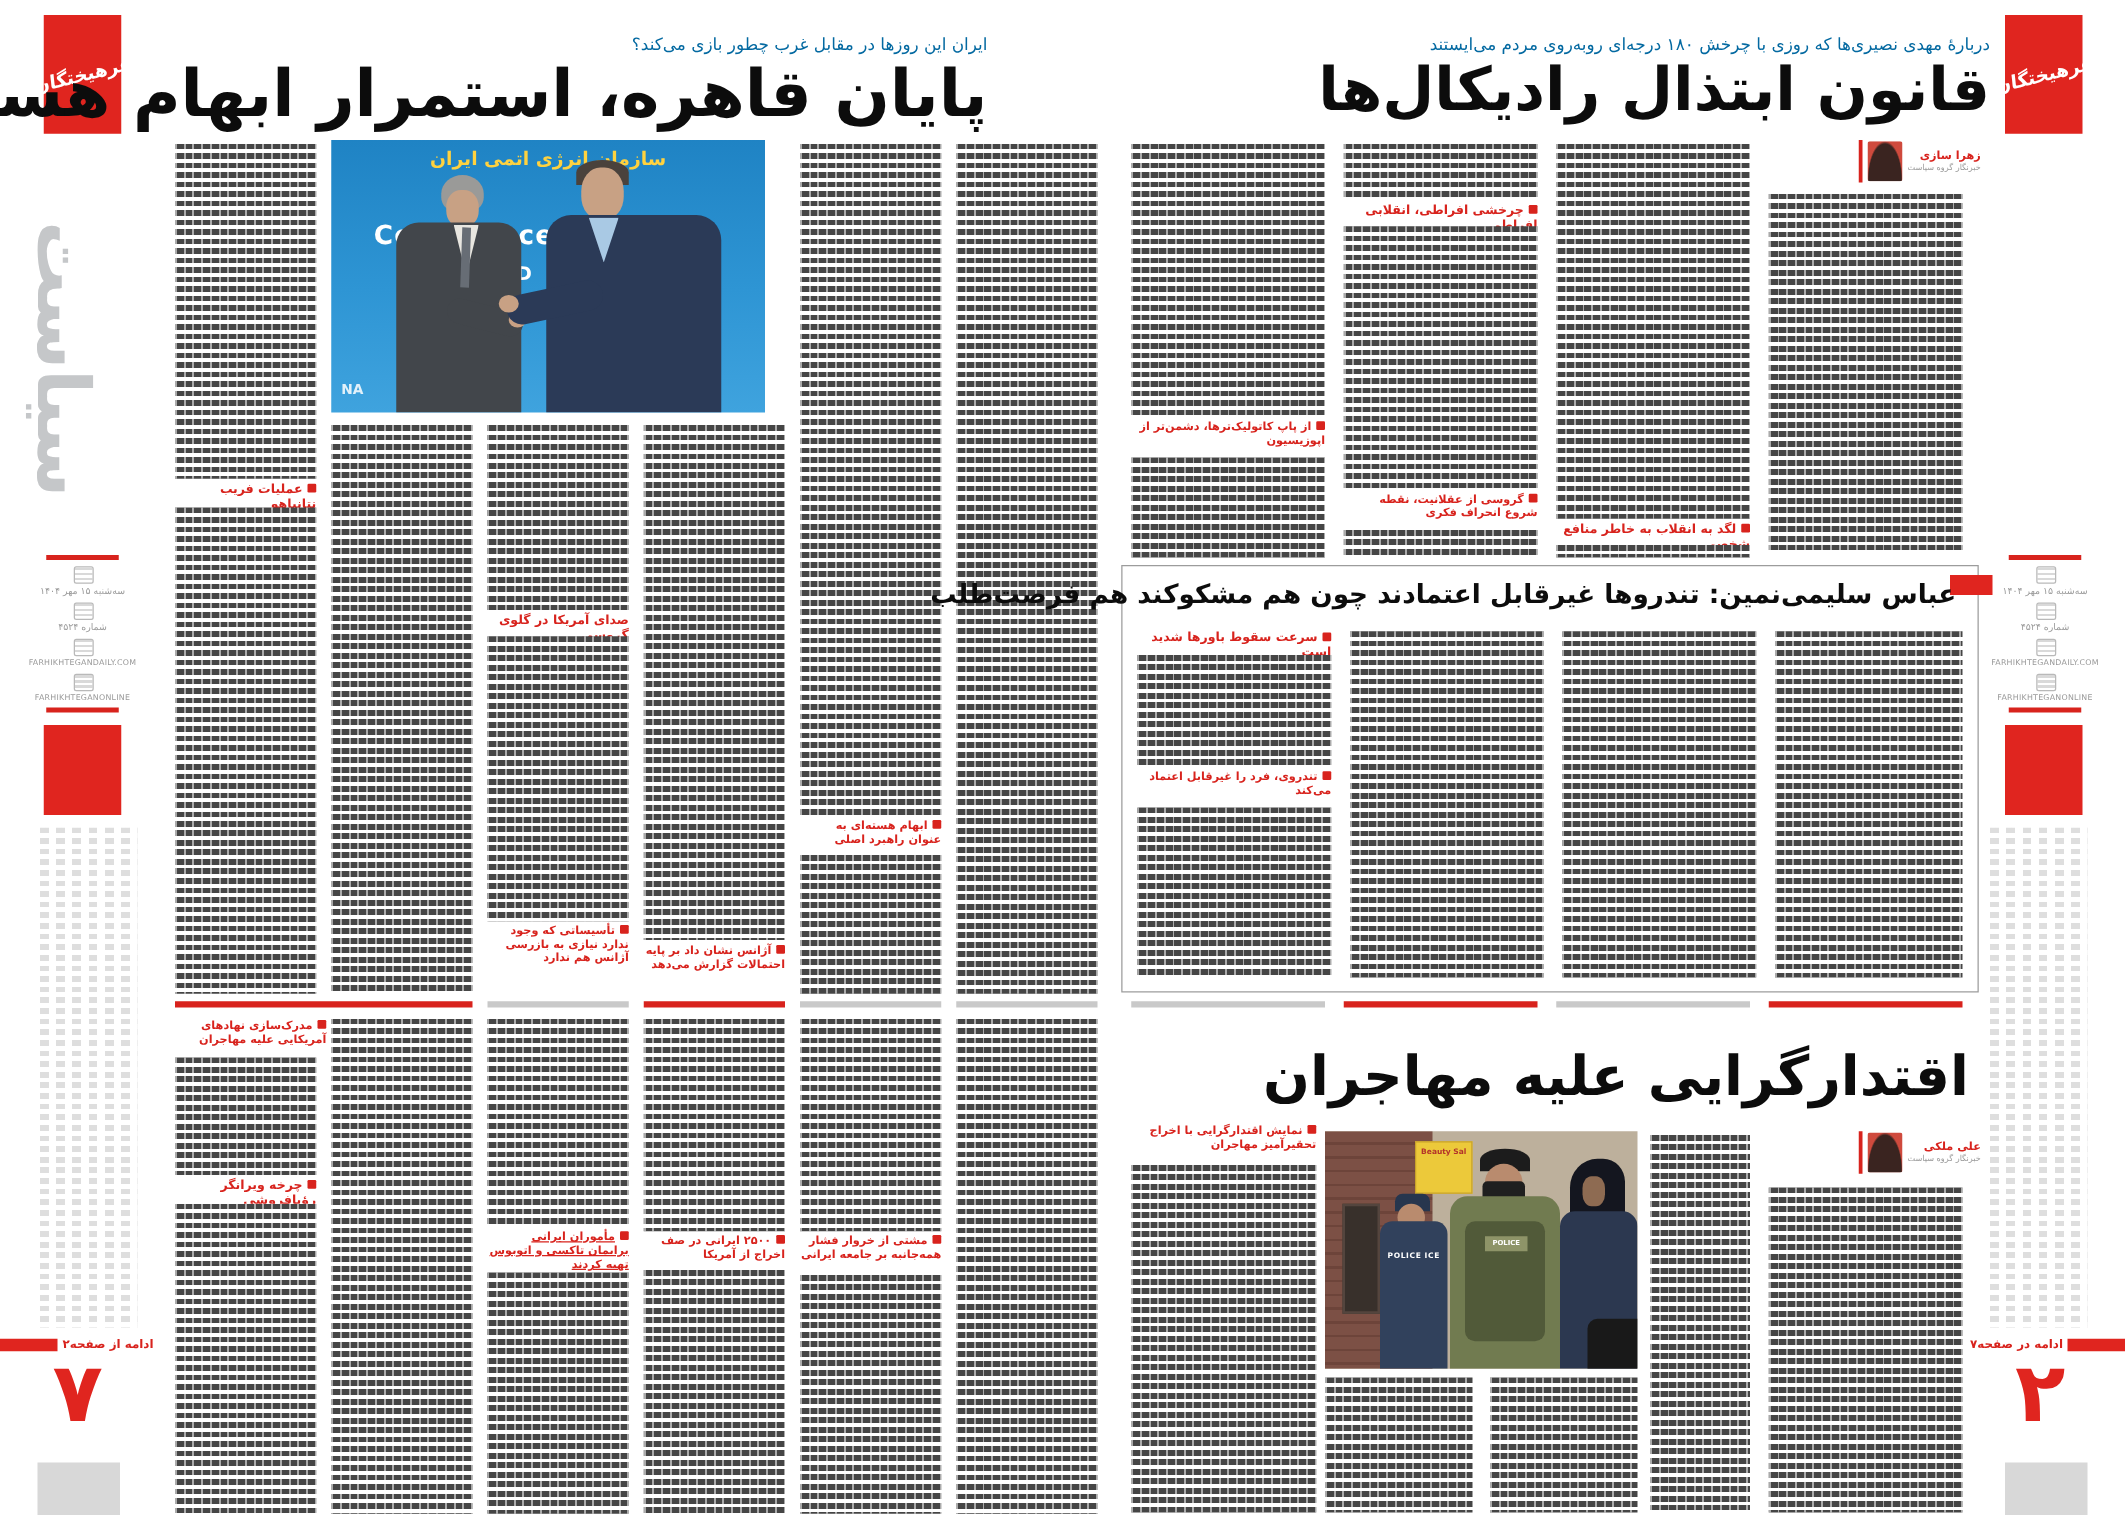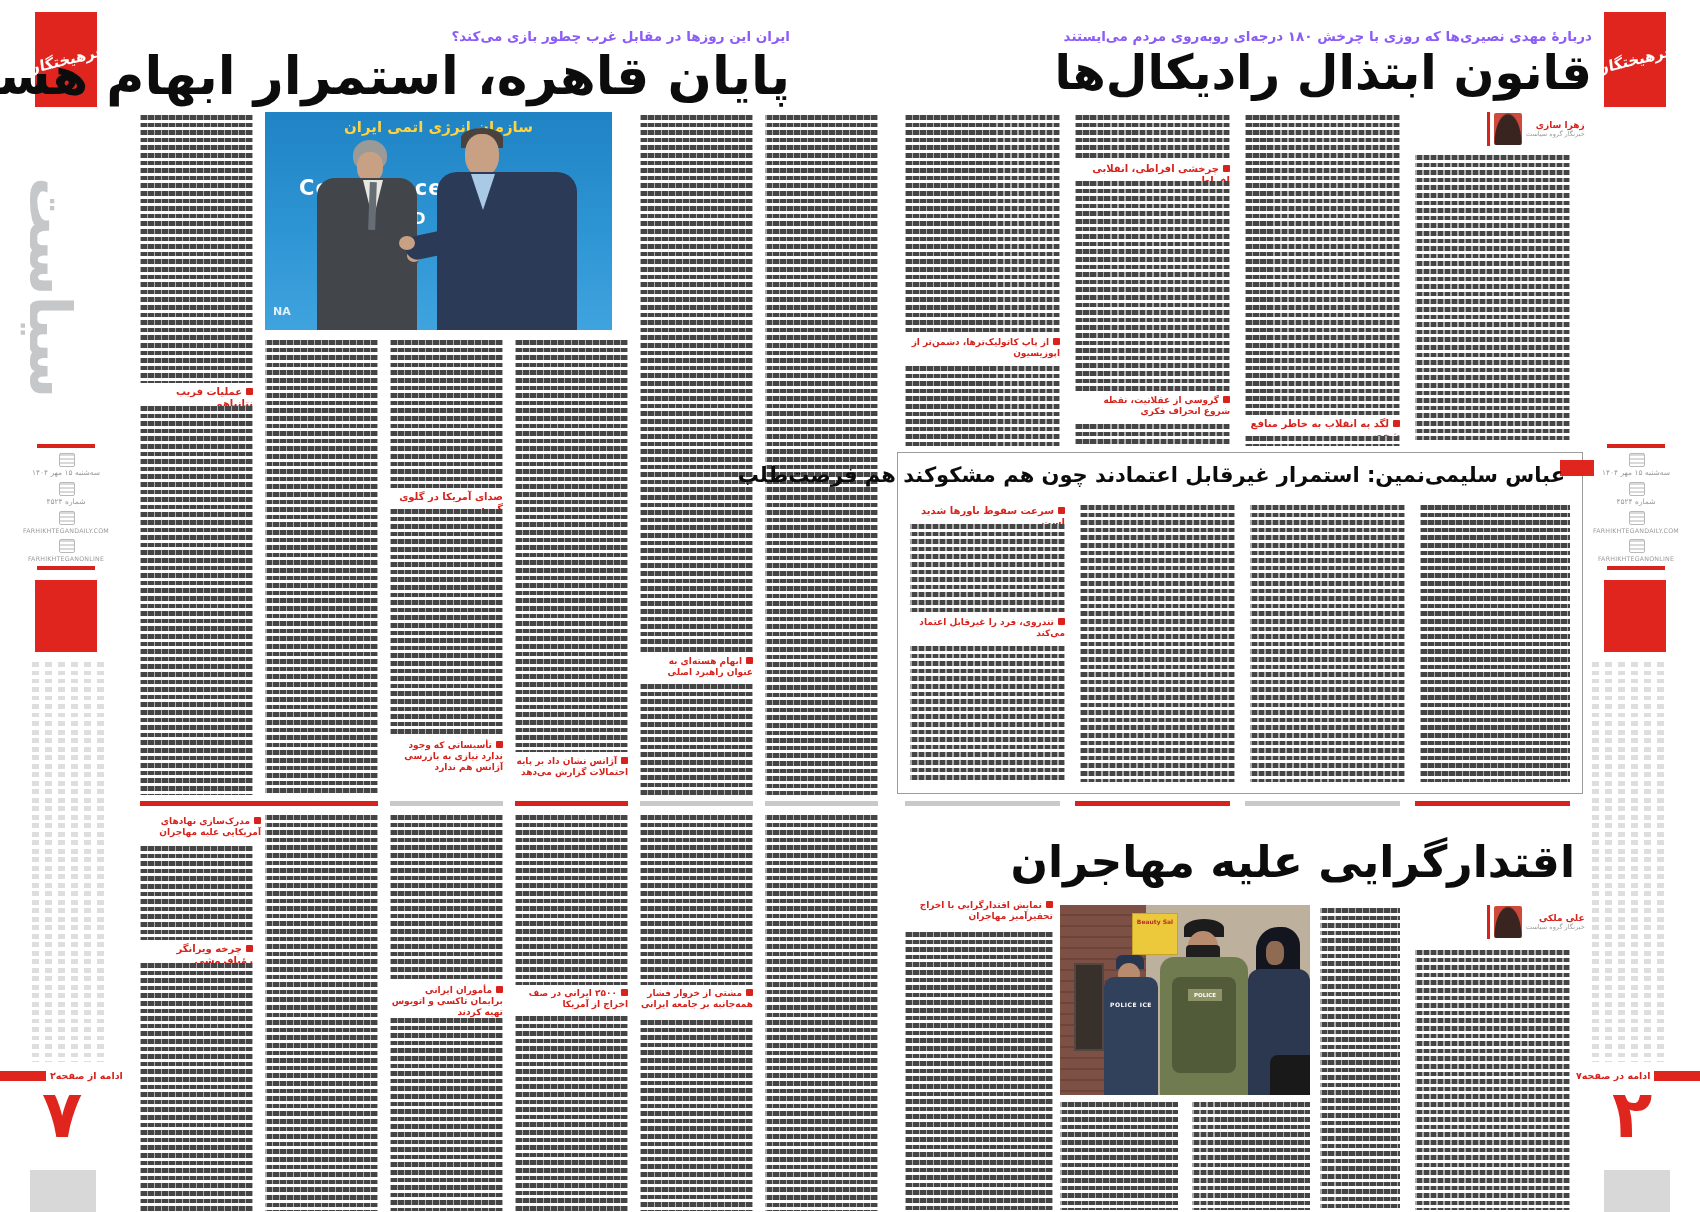--- a/index.html
+++ b/index.html
@@ -6,21 +6,21 @@
   #canvas{position:relative;width:1700px;height:1212px;background:#fff;overflow:hidden;}
   
   .tx{position:absolute;
       background-image:
         repeating-linear-gradient(to right, rgba(255,255,255,.55) 0 1.5px, transparent 1.5px 7px),
         repeating-linear-gradient(to bottom, #454545 0 4.6px, #ffffff 4.6px 7.6px);}
   .sub{position:absolute;color:#d8231d;font-weight:700;font-size:10px;line-height:12px;
        direction:rtl;text-align:right;}
   .sub.small{font-size:9px;line-height:11px;}
   .sub .bl{display:inline-block;width:7px;height:7px;background:#d8231d;margin-left:4px;border-radius:1px;}
-  .kicker{position:absolute;direction:rtl;text-align:right;font-weight:700;font-size:13.5px;color:#8b5cf6;white-space:nowrap;}
+  .kicker{position:absolute;direction:rtl;text-align:right;font-weight:400;font-size:13.5px;color:#0369a1;white-space:nowrap;}
   .hl{position:absolute;direction:rtl;text-align:right;font-weight:900;color:#0c0c0c;white-space:nowrap;letter-spacing:-0.5px;}
   .bar{position:absolute;height:5px;}
   .bar-red{background:#d8231d;}
   .bar-gray{background:#c9c9c9;}
   
   .logo-box{position:absolute;width:62px;height:95px;background:#e0251f;display:flex;align-items:center;justify-content:center;}
   .logo-text{color:#fff;font-size:15px;font-weight:700;transform:rotate(-14deg) skewX(-8deg);direction:rtl;}
   .section-word{position:absolute;writing-mode:vertical-rl;direction:rtl;color:#c5c7c9;font-size:58px;font-weight:700;letter-spacing:4px;}
   .mrule{position:absolute;width:58px;height:4px;background:#d8231d;}
   .micon{position:absolute;width:14px;height:12px;border:1px solid #b9b9b9;border-radius:2px;
@@ -172,21 +172,21 @@
   <div class="bar bar-gray" style="left:765px;top:801px;width:113px;"></div>
 
   <div class="sub small" style="left:148px;top:816px;width:113px;"><span class="bl"></span><span>مدرک‌سازی نهادهای آمریکایی علیه مهاجران</span></div>
   <div class="tx" style="left:140px;top:846px;width:113px;height:94px;"></div>
   <div class="sub" style="left:140px;top:943px;width:113px;"><span class="bl"></span><span>چرخه ویرانگر رؤیافروشی</span></div>
   <div class="tx" style="left:140px;top:963px;width:113px;height:248px;"></div>
 
   <div class="tx" style="left:265px;top:815px;width:113px;height:396px;"></div>
 
   <div class="tx" style="left:390px;top:815px;width:113px;height:167px;"></div>
-  <div class="sub small" style="left:390px;top:985px;width:113px;"><span class="bl"></span><span>مأموران ایرانی برایمان تاکسی و اتوبوس تهیه کردند</span></div>
+  <div class="sub small" style="left:390px;top:985px;width:113px;text-decoration:underline;"><span class="bl"></span><span>مأموران ایرانی برایمان تاکسی و اتوبوس تهیه کردند</span></div>
   <div class="tx" style="left:390px;top:1018px;width:113px;height:193px;"></div>
 
   <div class="tx" style="left:515px;top:815px;width:113px;height:170px;"></div>
   <div class="sub small" style="left:515px;top:988px;width:113px;"><span class="bl"></span><span>۲۵۰۰ ایرانی در صف اخراج از آمریکا</span></div>
   <div class="tx" style="left:515px;top:1016px;width:113px;height:195px;"></div>
 
   <div class="tx" style="left:640px;top:815px;width:113px;height:170px;"></div>
   <div class="sub small" style="left:640px;top:988px;width:113px;"><span class="bl"></span><span>مشتی از خروار فشار همه‌جانبه بر جامعه ایرانی</span></div>
   <div class="tx" style="left:640px;top:1020px;width:113px;height:191px;"></div>
 
@@ -215,21 +215,21 @@
   <div class="tx" style="left:1075px;top:424px;width:155px;height:22px;"></div>
 
   <div class="tx" style="left:1245px;top:115px;width:155px;height:300px;"></div>
   <div class="sub" style="left:1245px;top:418px;width:155px;"><span class="bl"></span><span>لگد به انقلاب به خاطر منافع شخصی</span></div>
   <div class="tx" style="left:1245px;top:436px;width:155px;height:10px;"></div>
 
   <div class="tx" style="left:1415px;top:155px;width:155px;height:285px;"></div>
 
   <div class="boxart" style="left:897px;top:452px;width:684px;height:340px;"></div>
   <div class="boxtab" style="left:1560px;top:460px;"></div>
-  <div class="hl" style="left:915px;top:463px;width:650px;font-size:21px;">عباس سلیمی‌نمین: استمرار غیرقابل اعتمادند چون هم مشکوکند هم فرصت‌طلب</div>
+  <div class="hl" style="left:915px;top:463px;width:650px;font-size:21px;">عباس سلیمی‌نمین: تندروها غیرقابل اعتمادند چون هم مشکوکند هم فرصت‌طلب</div>
 
   <div class="sub" style="left:910px;top:505px;width:155px;"><span class="bl"></span><span>سرعت سقوط باورها شدید است</span></div>
   <div class="tx" style="left:910px;top:524px;width:155px;height:90px;"></div>
   <div class="sub small" style="left:910px;top:617px;width:155px;"><span class="bl"></span><span>تندروی، فرد را غیرقابل اعتماد می‌کند</span></div>
   <div class="tx" style="left:910px;top:646px;width:155px;height:136px;"></div>
   <div class="tx" style="left:1080px;top:505px;width:155px;height:277px;"></div>
   <div class="tx" style="left:1250px;top:505px;width:155px;height:277px;"></div>
   <div class="tx" style="left:1420px;top:505px;width:150px;height:277px;"></div>
 
   <div class="bar bar-gray" style="left:905px;top:801px;width:155px;"></div>

